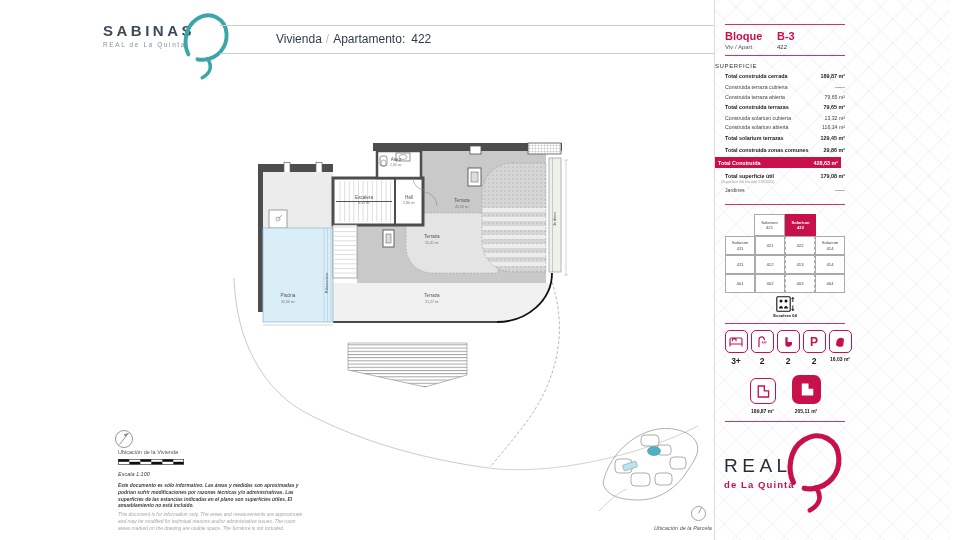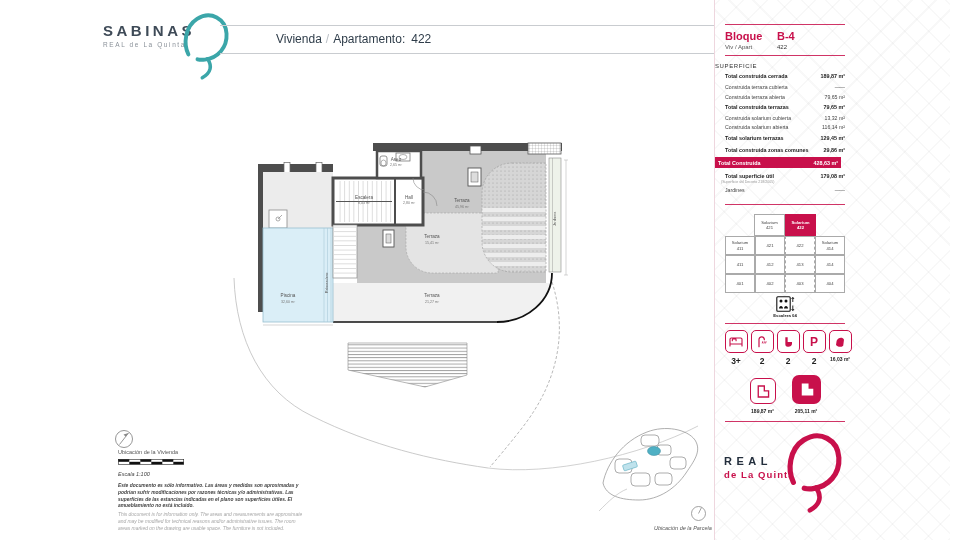--- a/index.html
+++ b/index.html
@@ -56,21 +56,21 @@
   .feat-val.small{font-size:5px;}
   .pglyph{font-size:12px;font-weight:bold;color:#c8104b;line-height:1;}
   .badge-row{display:flex;justify-content:center;align-items:flex-end;gap:16px;margin-top:9px;width:120px;}
   .badge{display:flex;flex-direction:column;align-items:center;}
   .badge-box1{width:24px;height:24px;border:1.6px solid #c8104b;border-radius:6px;background:#fff;
               display:flex;align-items:center;justify-content:center;}
   .badge-box2{width:29px;height:29px;border-radius:7px;background:#c8104b;
               display:flex;align-items:center;justify-content:center;}
   .badge-val{font-size:5px;font-weight:bold;color:#222;margin-top:4px;}
   
-  .real-word{font-size:11px;font-weight:bold;letter-spacing:4.5px;color:#232e3c;}
+  .real-word{font-size:19px;font-weight:normal;letter-spacing:4.5px;color:#232e3c;}
   .quinta-word{font-size:9.5px;font-weight:bold;letter-spacing:1.1px;color:#c8104b;margin-top:2px;}
   
   .ubi{font-size:5.5px;color:#555;}
   .escala{font-size:5.5px;font-style:italic;color:#444;}
   .disc-es{font-size:4.9px;font-weight:bold;font-style:italic;color:#3f3f3f;line-height:1.38;}
   .disc-en{font-size:4.9px;font-style:italic;color:#a6a6a6;line-height:1.38;}
 </style>
 </head>
 <body>
 
@@ -262,21 +262,21 @@
     <circle cx="8.5" cy="8.5" r="7" fill="none" stroke="#8a8a8a" stroke-width="0.8"></circle>
     <path d="M8.5 8.5 L11.5 2.5" stroke="#8a8a8a" stroke-width="0.8"></path>
   </svg>
   <div class="abs ubi" style="left:654px;top:525px;font-style:italic;">Ubicación de la Parcela</div>
 
   <div class="abs sidebar">
     <div class="sb sbline" style="margin-top:24px;"></div>
 
     <div class="sb bloque-row">
       <span class="lb">Bloque</span>
-      <span class="vl">B-4</span>
+      <span class="vl">B-3</span>
     </div>
     <div class="sb viv-row">
       <span class="lb">Viv / Apart</span>
       <span class="vl">422</span>
     </div>
     <div class="sb sbline"></div>
 
     <div class="sb sup-title">SUPERFICIE</div>
 
     <div class="sb srow bold">

